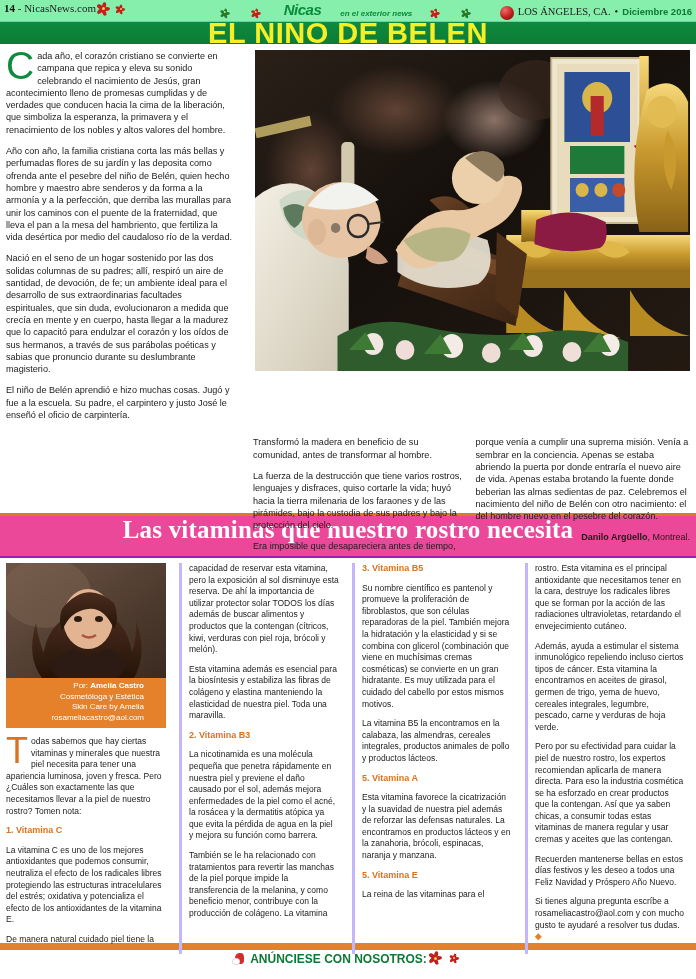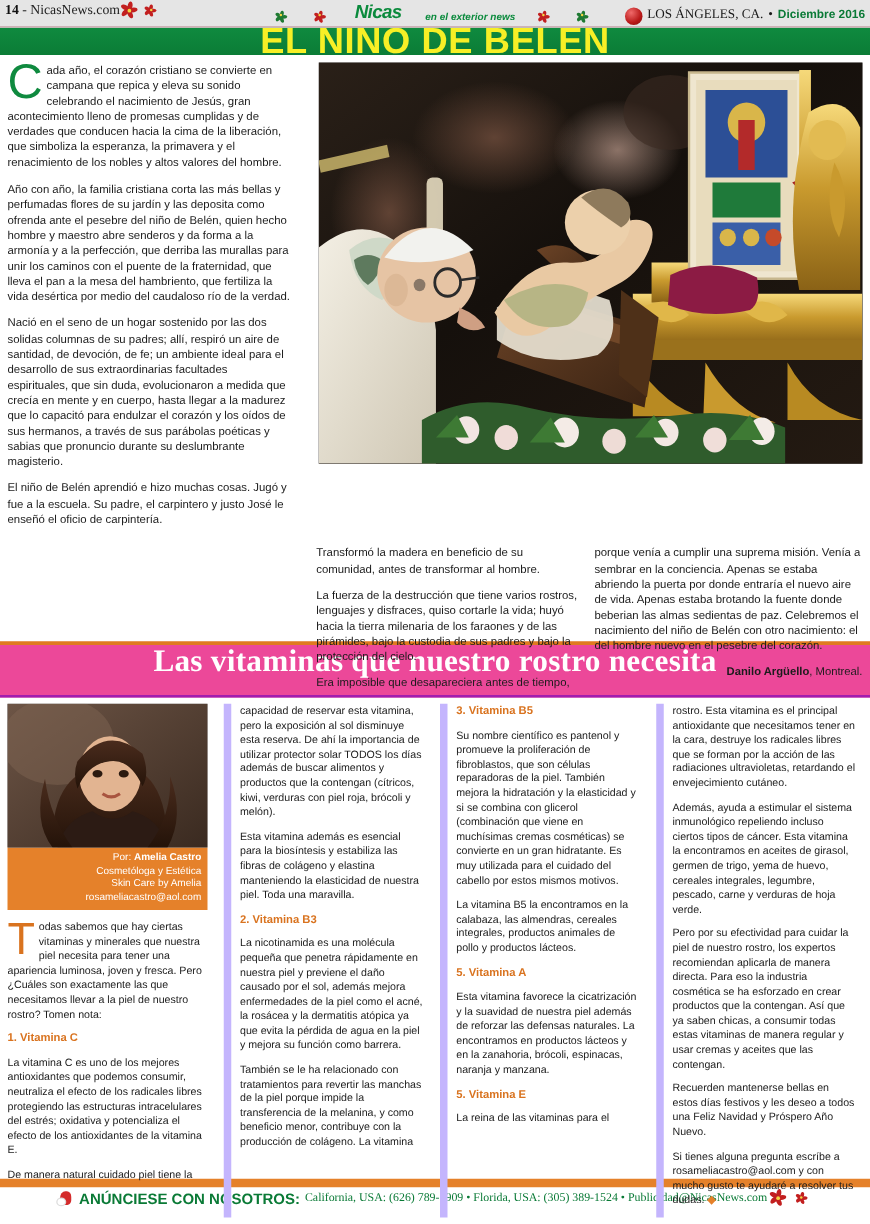--- a/index.html
+++ b/index.html
@@ -10,21 +10,21 @@
     background: #ffffff;
     font-family: "Liberation Sans", sans-serif;
     overflow: hidden;
     position: relative;
   }
 
   
   .masthead {
     position: relative;
     height: 22px;
-    background: #e5e5e5;
+    background: #86efac;
     border-bottom: 1px solid #c8a0a8;
   }
   .masthead-left {
     position: absolute; left: 4px; top: 2px;
     font-family: "Liberation Serif", serif;
     font-size: 11px; color: #222;
     white-space: nowrap;
   }
   .masthead-left .pg { font-weight: bold; color:#111; }
   .masthead-center {
@@ -185,21 +185,21 @@
     height: 100%;
   }
   .a2-col {
     font-family: "Liberation Sans", sans-serif;
     font-size: 8.5px;
     line-height: 11.6px;
     color: #1b1b1b;
     position: relative;
     padding-right: 5px;
   }
-  .a2-col + .a2-col { border-left: 6px solid #c4b5fd; padding-left: 7px;}
+  .a2-col + .a2-col { border-left: 3px solid #c4b5fd; padding-left: 7px;}
   .a2-col p { margin: 0 0 8px 0; }
   .vit-head {
     color: #d9731f;
     font-weight: bold;
     font-size: 9px;
     margin: 0 0 1px 0;
   }
   .dropcap-orange::first-letter {
     float: left;
     font-size: 36px;
@@ -213,21 +213,21 @@
     height: 115px;
     background: #3a2a22;
     position: relative;
     overflow:hidden;
     margin-bottom: 0;
   }
   .author-photo svg { display:block; width:100%; height:100%; }
   .author-card {
     background: #e5812a;
     color: #ffffff;
-    padding: 3px 5px 5px 6px;
+    padding: 3px 22px 5px 6px;
     text-align: right;
     font-size: 8px;
     line-height: 10.5px;
     margin-bottom: 8px;
   }
   .author-card .nm b { font-weight:bold; }
 
   .endmark { color:#e5812a; font-weight:bold; }
 
   
@@ -532,21 +532,20 @@
       <p><span>Si tienes alguna pregunta escríbe a rosameliacastro@aol.com y con mucho gusto te ayudaré a resolver tus dudas.</span> <span class="endmark">◆</span></p>
     </div>
 
   </div>
 </div>
 
 <div class="footer-rule"></div>
 <div class="footer">
   <span class="santa"></span>
   <span class="lead">ANÚNCIESE CON NOSOTROS:</span>
-  <span class="body">California, USA: (626) 789-8909 • Florida, USA: (305) 389-1524 • Publicidad@NicasNews.com</span>
   <span class="poin">
       <i></i>
       <i></i>
       <i></i>
       <i></i>
       <i></i>
       <b></b>
     </span>
   <span class="poin sm">
       <i></i>

